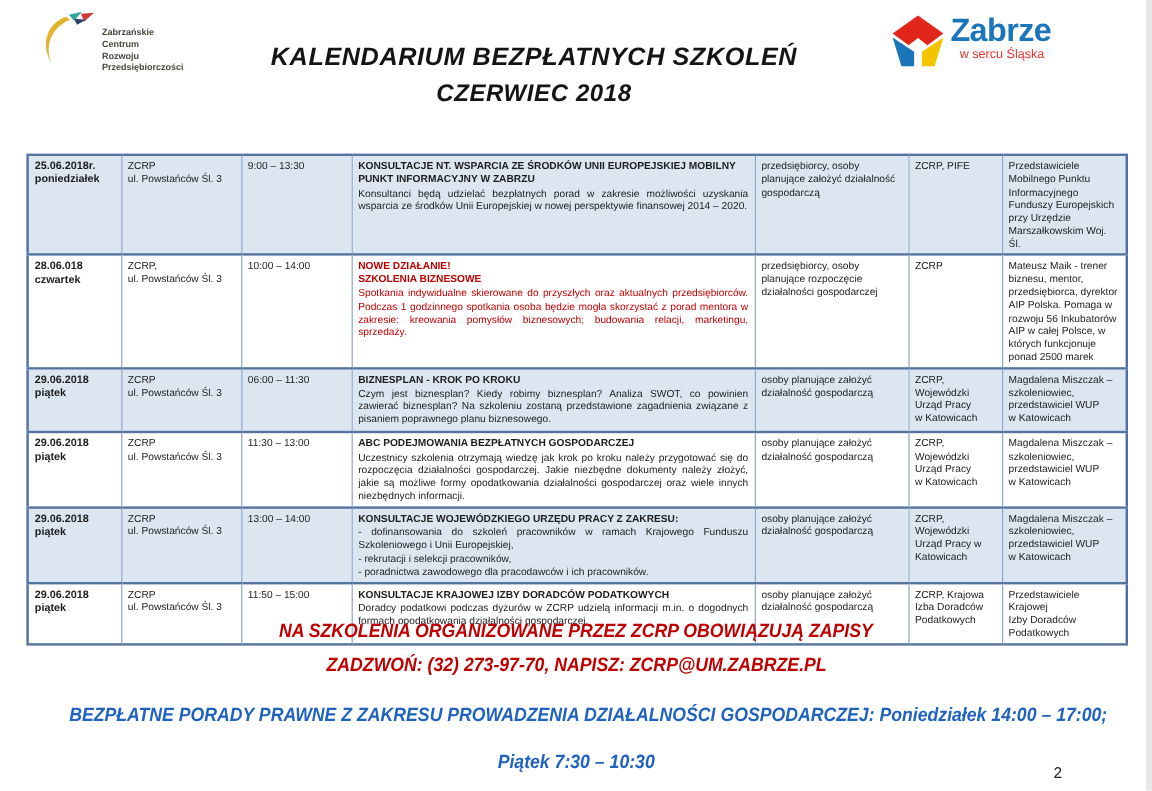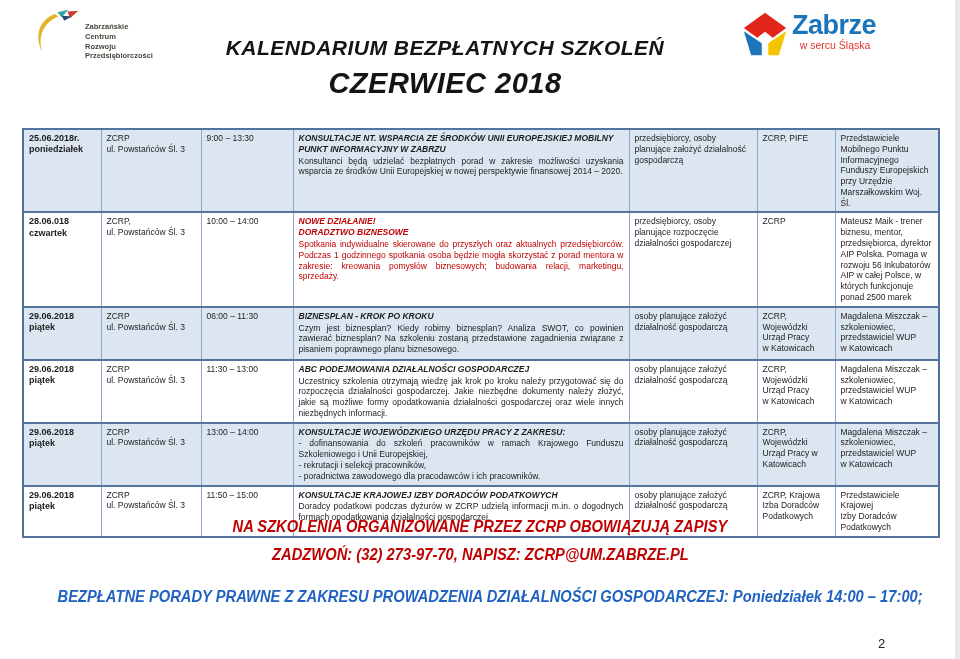--- a/index.html
+++ b/index.html
@@ -13,39 +13,39 @@
   .zcrp-logo { position:absolute; left:30px; top:8px; display:flex; gap:5px; align-items:flex-start; }
   .zcrp-text { font-size:7.5px; font-weight:bold; color:#4a463c; line-height:1.3; padding-top:14px; }
   .zabrze-logo { position:absolute; left:742px; top:12px; display:flex; gap:4px; align-items:flex-start; }
   .zabrze-words { display:flex; flex-direction:column; line-height:1;text-align:center; }
   .zabrze-name { font-size:27px; font-weight:bold; color:#1b75bb; letter-spacing:-0.5px; font-family:"Liberation Sans",sans-serif; }
   .zabrze-tag { font-size:10.5px; color:#e3342f; margin-top:1px; padding-left:2px; }
 
   .title-wrap { position:absolute; left:0; right:70px; top:36px; text-align:center;
                 font-weight:bold; font-style:italic; color:#141414; }
   .title-line1 { font-size:21px; letter-spacing:0.5px; }
-  .title-line2 { font-size:29px; margin-top:7px; letter-spacing:0.5px; }
+  .title-line2 { font-size:20px; margin-top:7px; letter-spacing:0.5px; }
 
   
   table.cal { position:absolute; left:22px; top:128px; width:916px; border-collapse:collapse;
               table-layout:fixed; font-size:8.5px; color:#1c1c1c; line-height:1.27;
               border:2px solid #4f6f9f; }
   table.cal td { border:1px solid #8aa8cc; border-top:2px solid #54749f; border-bottom:2px solid #54749f;
                  vertical-align:top; padding:3px 5px; overflow:hidden; }
   tr.shaded { background:#dce6f1; }
   tr.r1 { height:75px; } tr.r2 { height:93px; } tr.r3 { height:53px; }
   tr.r4 { height:59px; } tr.r5 { height:55px; } tr.r6 { height:42px; }
 
   col.c-date { width:78px; } col.c-place { width:100px; } col.c-time { width:92px; }
   col.c-desc { width:336px; } col.c-aud { width:128px; } col.c-org { width:78px; }
   col.c-pres { width:104px; }
 
   .cell-date { font-weight:bold; white-space:pre-line; font-size:9px; }
   .cell-pre  { white-space:pre-line; }
-  .desc-title { font-weight:bold; font-style:italic; white-space:pre-line; margin-bottom:1px; }
+  .desc-title { font-weight:bold; white-space:pre-line; margin-bottom:1px; }
   .desc-body  { text-align:justify; white-space:pre-line; }
   .red-text { color:#c00000; }
 
   
   .foot { position:absolute; left:0; right:0; text-align:center; font-weight:bold; font-style:italic; }
   .foot > span { display:inline-block; transform:scaleX(0.92); transform-origin:center; white-space:nowrap; }
   .foot-red { color:#c00000; font-size:16px; }
   .foot-blue { color:#1f62c0; font-size:16px; }
   .f1 { top:518px; } .f2 { top:546px; } .f3 { top:588px;padding-left:20px; } .f4 { top:627px; }
   .page-number { position:absolute; left:878px; top:636px; font-size:13px; color:#222;
@@ -113,21 +113,21 @@
         <td class="cell-pre">Przedstawiciele Mobilnego Punktu Informacyjnego Funduszy Europejskich przy Urzędzie Marszałkowskim Woj. Śl.</td>
       </tr>
       <tr class="r2">
         <td class="cell-date">28.06.018
 czwartek</td>
         <td class="cell-pre">ZCRP,
 ul. Powstańców Śl. 3</td>
         <td>10:00 – 14:00</td>
         <td>
           <div class="desc-title red-text">NOWE DZIAŁANIE!
-DORADZTWO BIZNESOWE</div>
+SZKOLENIA BIZNESOWE</div>
           <div class="desc-body red-text">Spotkania indywidualne skierowane do przyszłych oraz aktualnych przedsiębiorców. Podczas 1 godzinnego spotkania osoba będzie mogła skorzystać z porad mentora w zakresie: kreowania pomysłów biznesowych; budowania relacji, marketingu, sprzedaży.</div>
         </td>
         <td class="cell-pre">przedsiębiorcy, osoby planujące rozpoczęcie działalności gospodarczej</td>
         <td class="cell-pre">ZCRP</td>
         <td class="cell-pre">Mateusz Maik - trener biznesu, mentor, przedsiębiorca, dyrektor AIP Polska. Pomaga w rozwoju 56 Inkubatorów AIP w całej Polsce, w których funkcjonuje ponad 2500 marek</td>
       </tr>
       <tr class="r3 shaded">
         <td class="cell-date">29.06.2018
 piątek</td>
         <td class="cell-pre">ZCRP
@@ -147,21 +147,21 @@
 przedstawiciel WUP
 w Katowicach</td>
       </tr>
       <tr class="r4">
         <td class="cell-date">29.06.2018
 piątek</td>
         <td class="cell-pre">ZCRP
 ul. Powstańców Śl. 3</td>
         <td>11:30 – 13:00</td>
         <td>
-          <div class="desc-title">ABC PODEJMOWANIA DZIAŁALNOŚCI GOSPODARCZEJ</div>
+          <div class="desc-title">ABC PODEJMOWANIA BEZPŁATNYCH GOSPODARCZEJ</div>
           <div class="desc-body">Uczestnicy szkolenia otrzymają wiedzę jak krok po kroku należy przygotować się do rozpoczęcia działalności gospodarczej. Jakie niezbędne dokumenty należy złożyć, jakie są możliwe formy opodatkowania działalności gospodarczej oraz wiele innych niezbędnych informacji.</div>
         </td>
         <td class="cell-pre">osoby planujące założyć działalność gospodarczą</td>
         <td class="cell-pre">ZCRP,
 Wojewódzki
 Urząd Pracy
 w Katowicach</td>
         <td class="cell-pre">Magdalena Miszczak –
 szkoleniowiec,
 przedstawiciel WUP
@@ -212,15 +212,18 @@
 
   <div class="foot foot-red f1">
     <span>NA SZKOLENIA ORGANIZOWANE PRZEZ ZCRP OBOWIĄZUJĄ ZAPISY</span>
   </div>
   <div class="foot foot-red f2">
     <span>ZADZWOŃ: (32) 273-97-70, NAPISZ: ZCRP@UM.ZABRZE.PL</span>
   </div>
   <div class="foot foot-blue f3">
     <span>BEZPŁATNE PORADY PRAWNE Z ZAKRESU PROWADZENIA DZIAŁALNOŚCI GOSPODARCZEJ: Poniedziałek 14:00 – 17:00;</span>
   </div>
+  <div class="foot foot-blue f4">
+    <span>Piątek 7:30 – 10:30</span>
+  </div>
 
   <div class="page-number">2</div>
 </div>
 
 </body></html>

